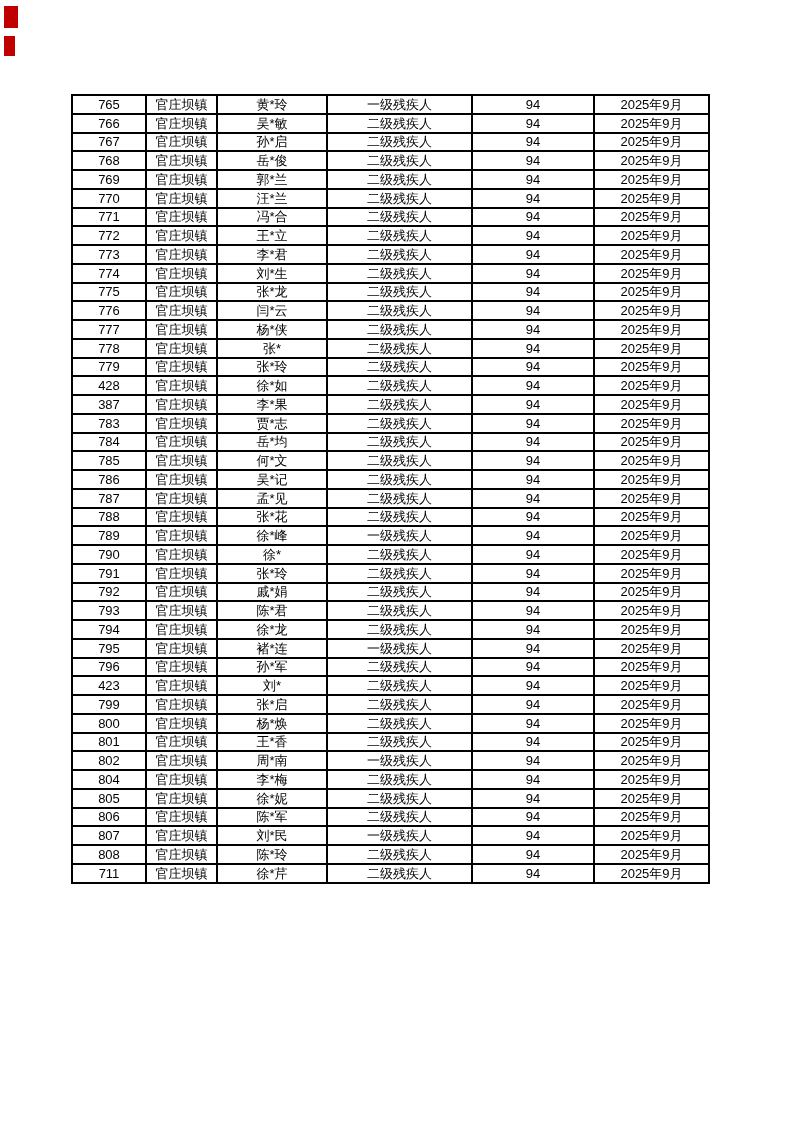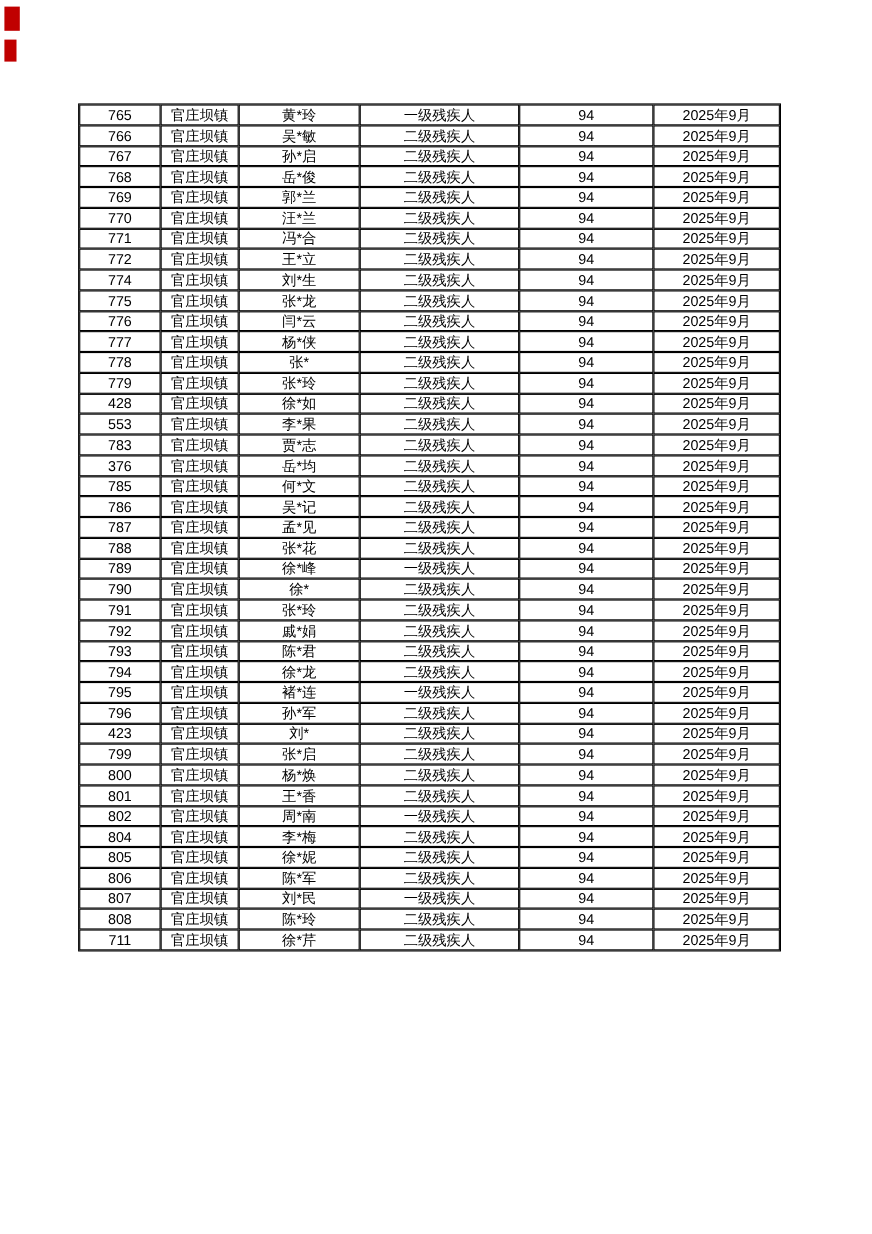--- a/index.html
+++ b/index.html
@@ -129,20 +129,28 @@
   </tr>
         <tr>
     <td>772</td>
     <td>官庄坝镇</td>
     <td>王*立</td>
     <td>二级残疾人</td>
     <td>94</td>
     <td>2025年9月</td>
   </tr>
         <tr>
+    <td>773</td>
+    <td>官庄坝镇</td>
+    <td>李*君</td>
+    <td>二级残疾人</td>
+    <td>94</td>
+    <td>2025年9月</td>
+  </tr>
+        <tr>
     <td>774</td>
     <td>官庄坝镇</td>
     <td>刘*生</td>
     <td>二级残疾人</td>
     <td>94</td>
     <td>2025年9月</td>
   </tr>
         <tr>
     <td>775</td>
     <td>官庄坝镇</td>
@@ -185,37 +193,37 @@
   </tr>
         <tr>
     <td>428</td>
     <td>官庄坝镇</td>
     <td>徐*如</td>
     <td>二级残疾人</td>
     <td>94</td>
     <td>2025年9月</td>
   </tr>
         <tr>
-    <td>553</td>
+    <td>387</td>
     <td>官庄坝镇</td>
     <td>李*果</td>
     <td>二级残疾人</td>
     <td>94</td>
     <td>2025年9月</td>
   </tr>
         <tr>
     <td>783</td>
     <td>官庄坝镇</td>
     <td>贾*志</td>
     <td>二级残疾人</td>
     <td>94</td>
     <td>2025年9月</td>
   </tr>
         <tr>
-    <td>376</td>
+    <td>784</td>
     <td>官庄坝镇</td>
     <td>岳*均</td>
     <td>二级残疾人</td>
     <td>94</td>
     <td>2025年9月</td>
   </tr>
         <tr>
     <td>785</td>
     <td>官庄坝镇</td>
     <td>何*文</td>

